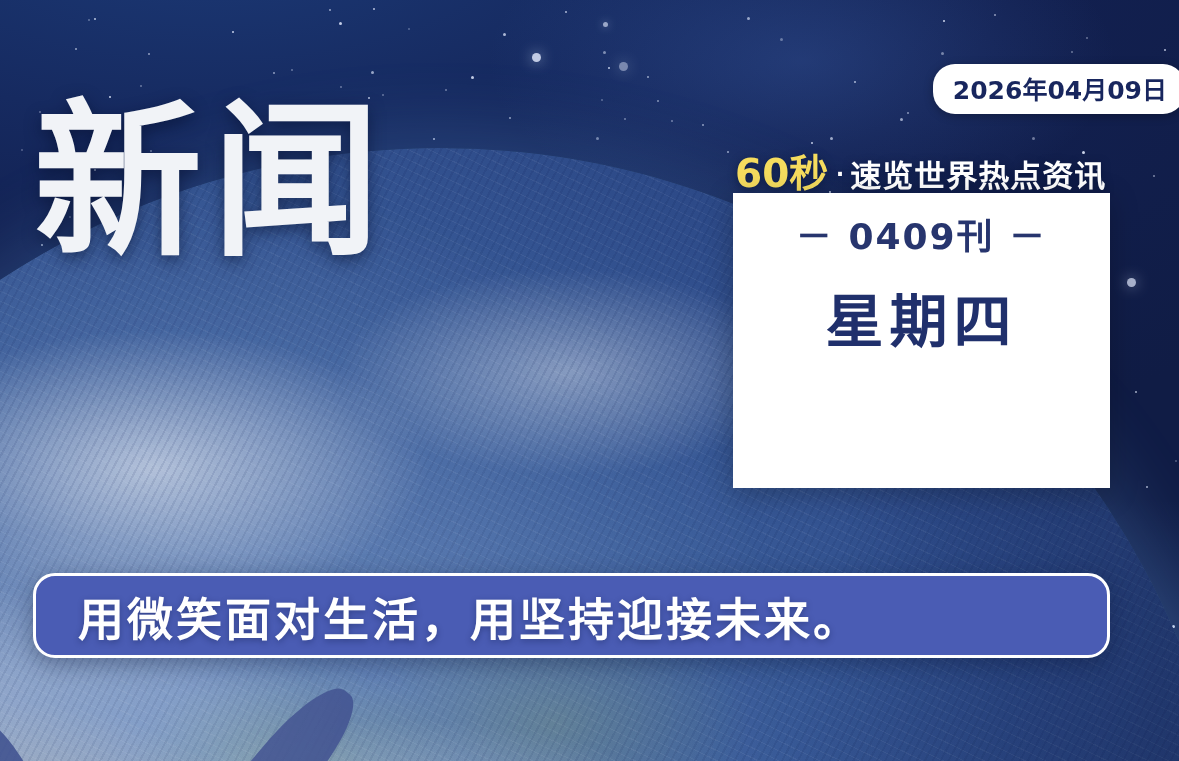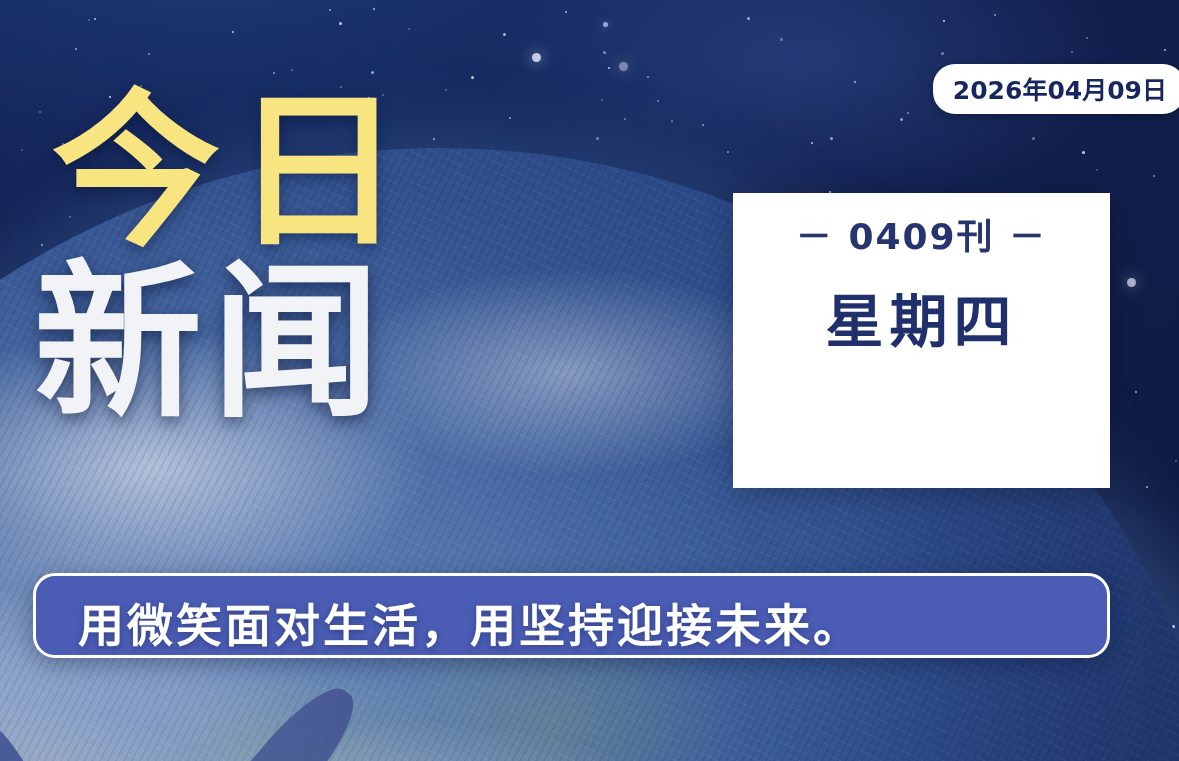--- a/index.html
+++ b/index.html
@@ -186,21 +186,21 @@
     font-family:"DejaVu Sans","Liberation Sans",sans-serif;
   }
 
   
   .slogan{
     position:absolute;left:33px;top:573px;
     width:1077px;height:85px;
     background:#4a5cb4;
     border:3px solid #ffffff;
     border-radius:22px;
-    display:flex;align-items:flex-end;
+    display:flex;align-items:center;
     padding-left:42px;
     box-shadow:0 6px 22px rgba(8,18,50,.35);
   }
   .slogan span{
     font-size:46px;font-weight:700;color:#ffffff;
     letter-spacing:3px;white-space:nowrap;
     font-family:"DejaVu Sans","Liberation Sans",sans-serif;
     text-shadow:0 2px 6px rgba(10,20,60,.35);
   }
 </style>
@@ -357,26 +357,28 @@
     <div class="earth-seas" id="earth-seas">
         <span class="sea" style="left: 300px; top: 560px; width: 120px; height: 300px; transform: rotate(-18deg);"></span>
         <span class="sea" style="left: 610px; top: 520px; width: 60px; height: 210px; transform: rotate(40deg);"></span>
         <span class="sea" style="left: 150px; top: 520px; width: 210px; height: 70px; transform: rotate(-4deg);"></span>
       </div>
     <div class="earth-shade"></div>
   </div>
 
 
   <div class="headline">
-    <span class="l1">今日</span>
     <span class="l2">新闻</span>
   </div>
 
   <div class="date-pill">2026年04月09日</div>
 
+  <div class="tagline">
+    <span class="sec">60秒</span><span class="dot">·</span><span class="txt">速览世界热点资讯</span>
+  </div>
 
   <div class="card">
     <div class="issue">－ 0409刊 －</div>
     <div class="weekday">星期四</div>
   </div>
 
   <div class="slogan">
     <span>用微笑面对生活，用坚持迎接未来。</span>
   </div>
 

